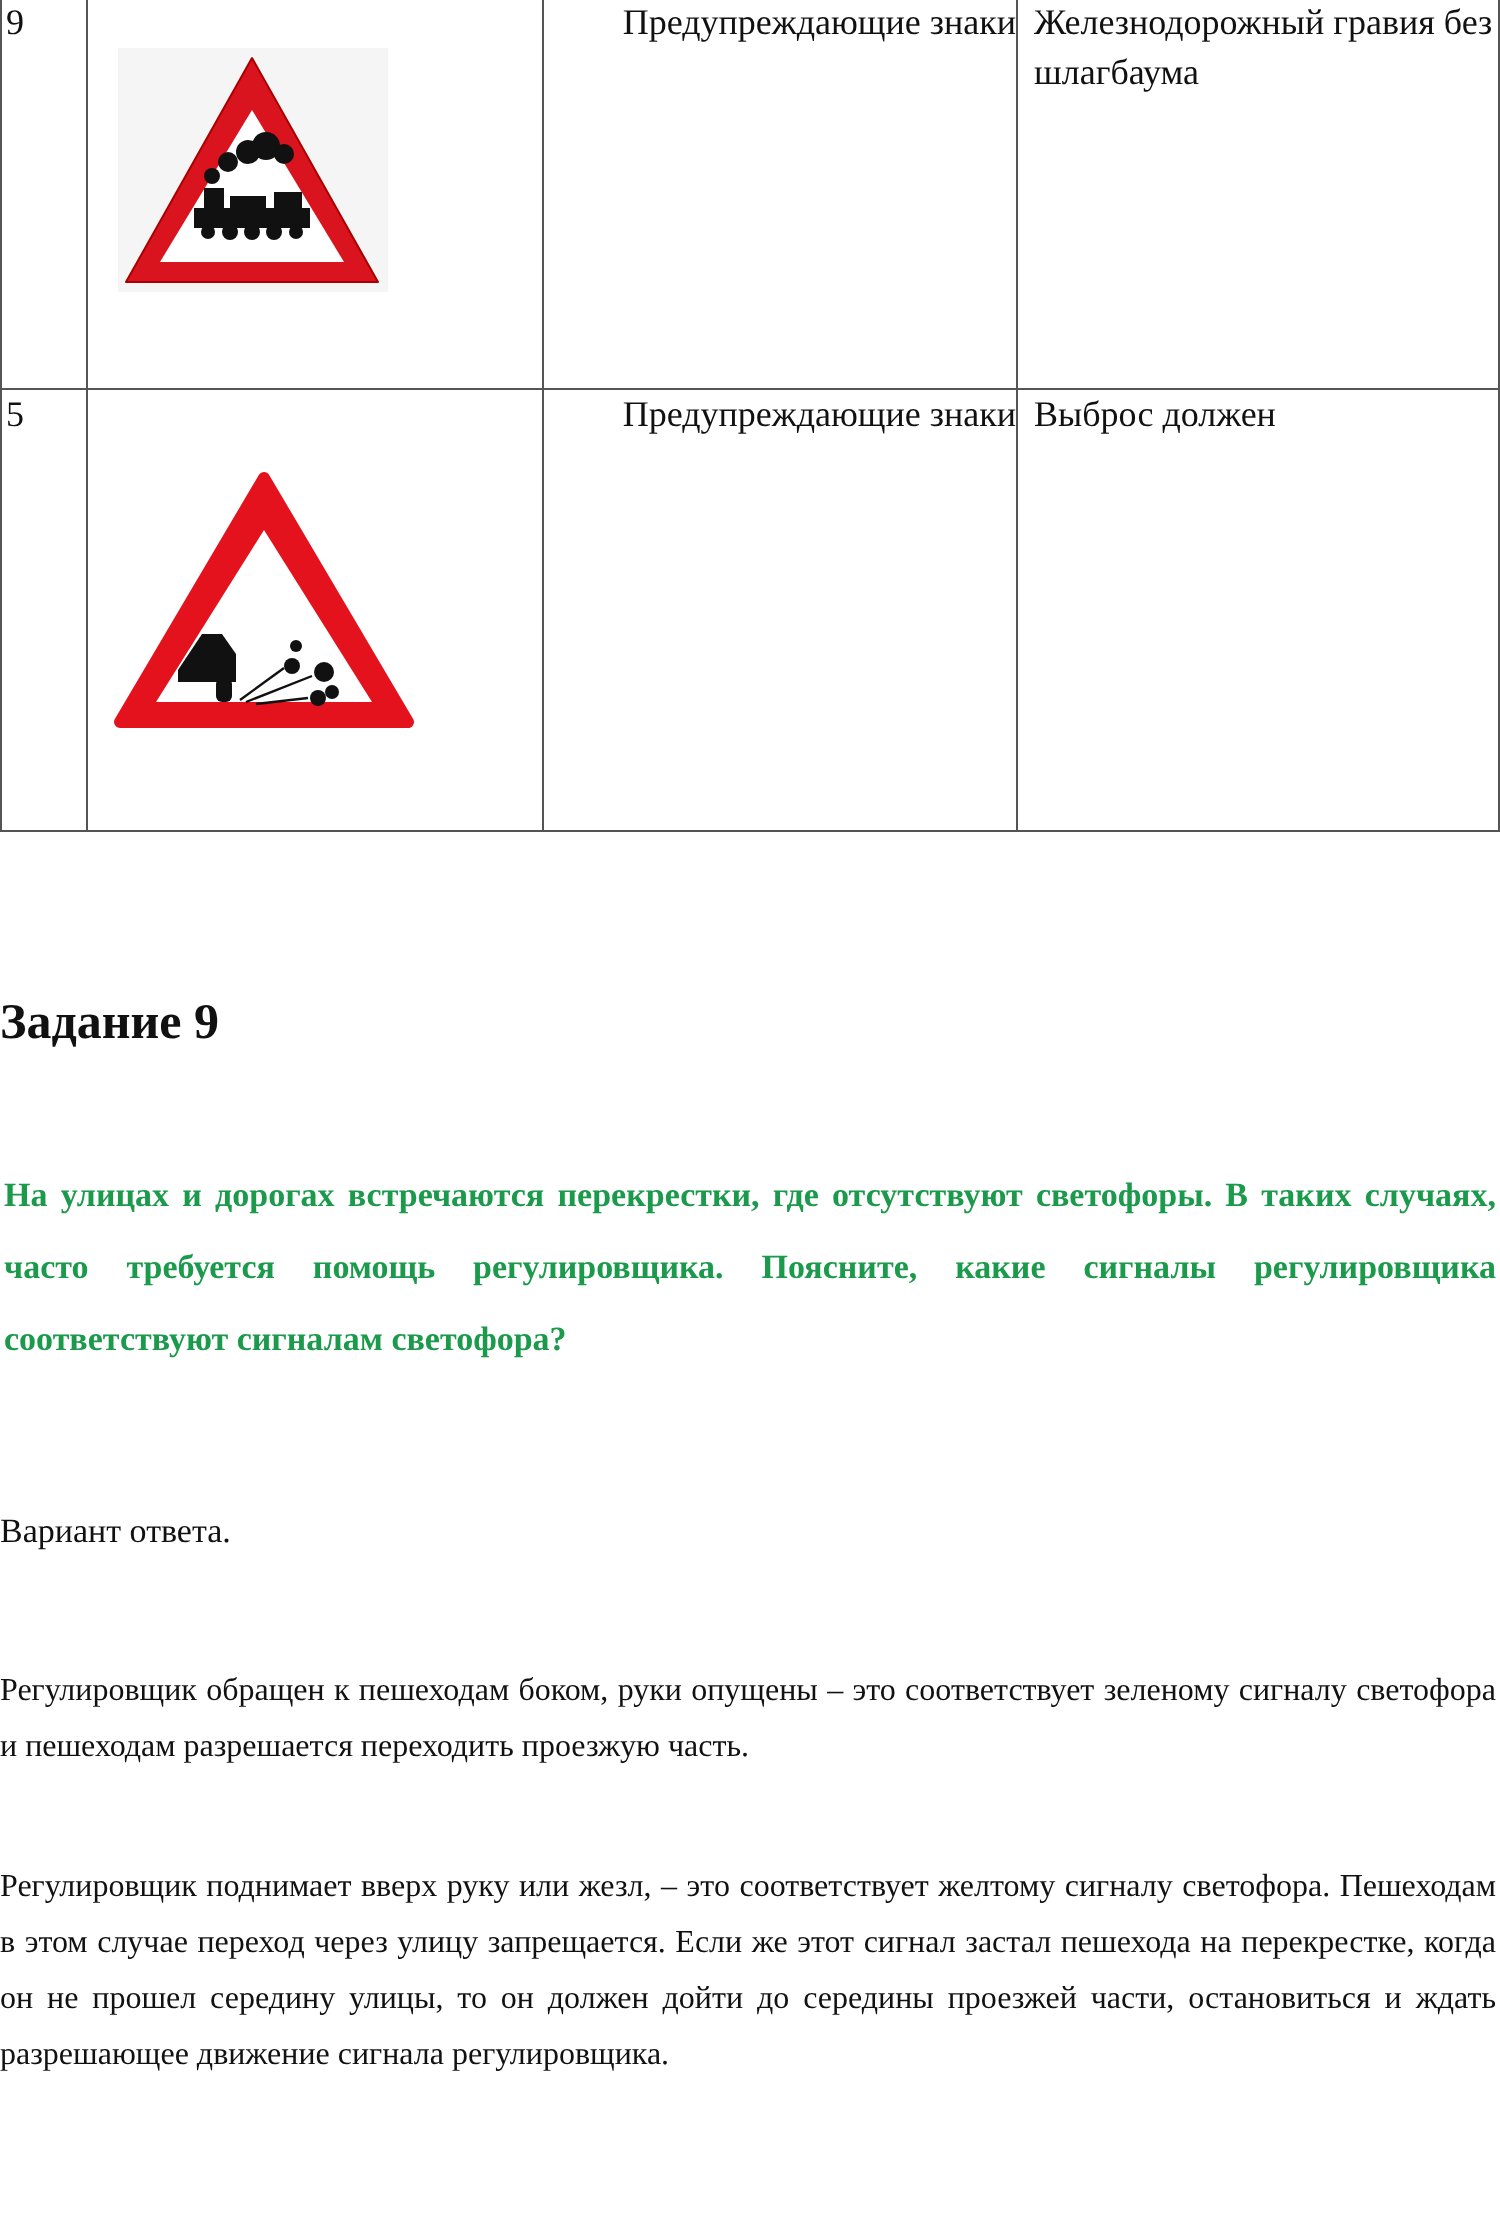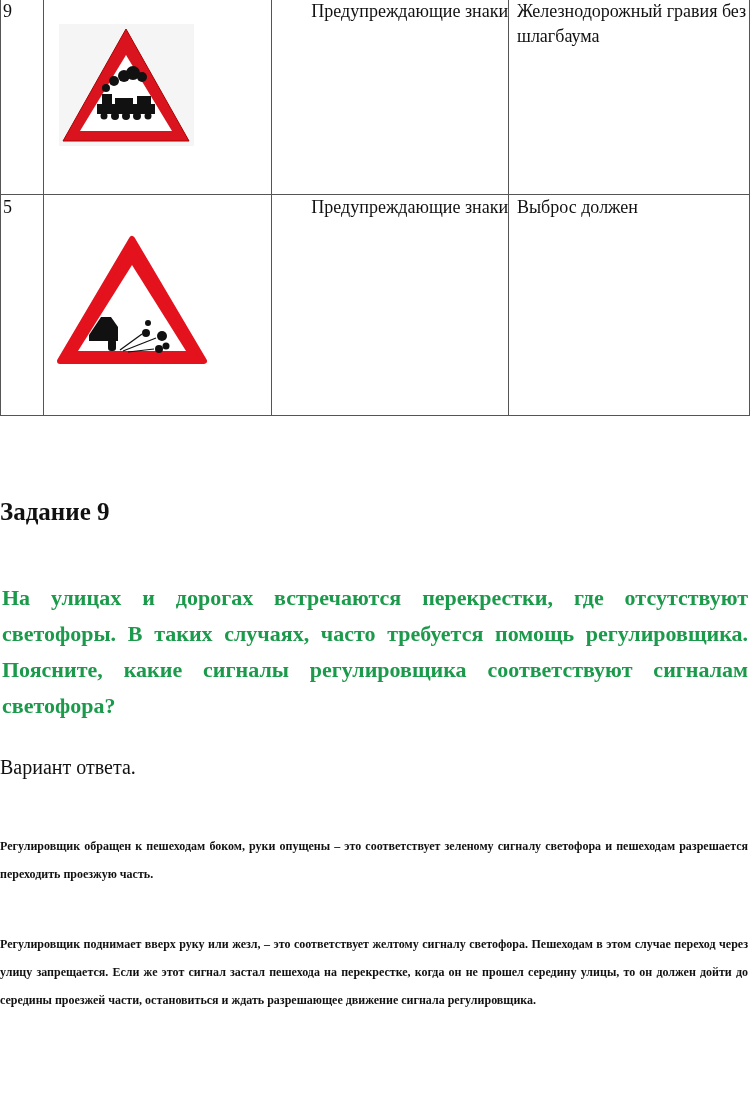--- a/index.html
+++ b/index.html
@@ -8,24 +8,24 @@
   .signs-table { position:absolute; left:0; top:-2px; border-collapse:collapse; }
   .signs-table td { border:1.5px solid #555; vertical-align:top; padding:0; font-size:18px; line-height:25px; }
   .c-num { width:41px; padding-left:2px !important; }
   .c-img { width:232px; position:relative; }
   .c-type { width:230px; padding-left:8px !important;text-align:right; }
   .c-name { width:234px; padding-left:8px !important; }
   .row1 td { height:195px; }
   .row2 td { height:220px; }
   .sign { position:absolute; }
   .heading { position:absolute; left:0; top:498px; font-size:25px; font-weight:bold; }
-  .task { position:absolute; left:2px; top:580px; width:746px; font-size:22px; font-weight:bold;
+  .task { position:absolute; left:2px; top:580px; width:746px; font-size:17px; font-weight:bold;
           color:#1a9a4a; line-height:36px; text-align:justify; text-align-last:left; }
-  .answer-label { position:absolute; left:0; top:756px; font-size:20px; }
-  .para { position:absolute; left:0; width:748px; font-size:12px; line-height:28px; text-align:justify;font-weight:bold; }
+  .answer-label { position:absolute; left:0; top:756px; font-size:17px; }
+  .para { position:absolute; left:0; width:748px; font-size:16px; line-height:28px; text-align:justify; }
   .p1 { top:832px; }
   .p2 { top:930px; }
 </style>
 </head>
 <body>
 
 <table class="signs-table">
   <tbody>
       <tr class="row1">
     <td class="c-num">9</td>

